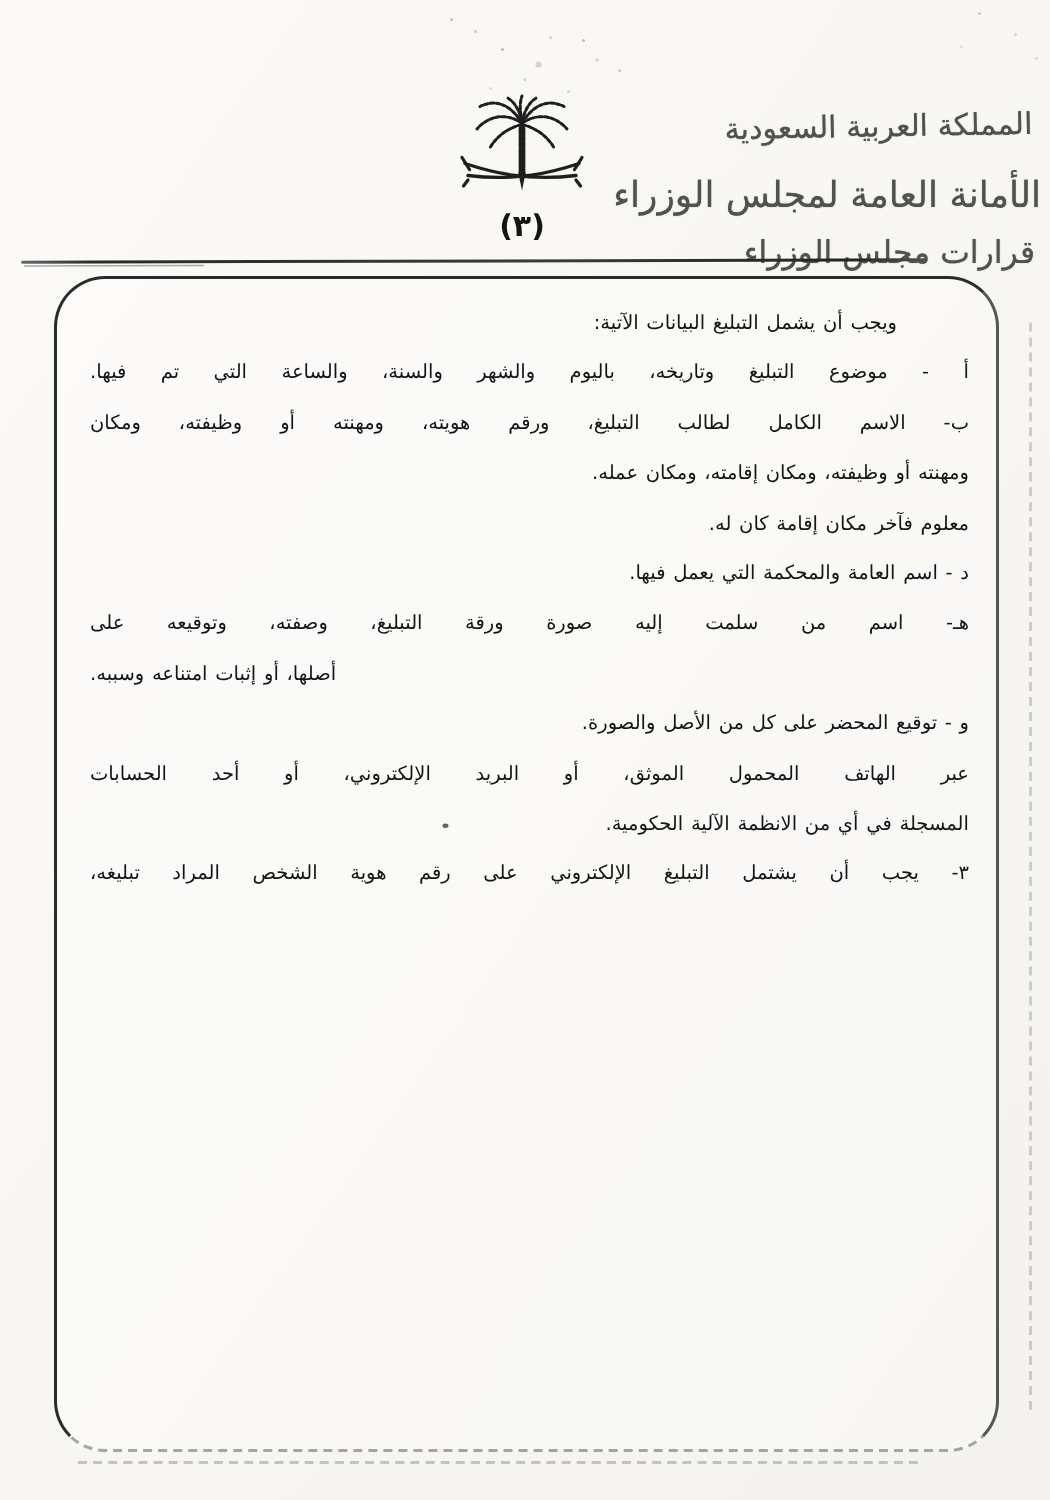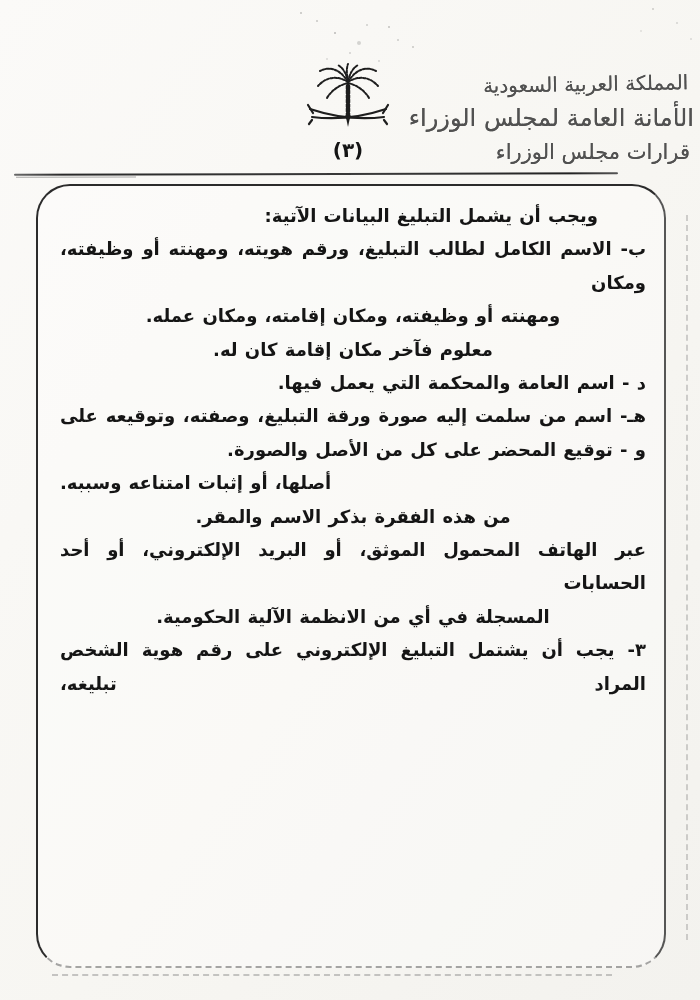--- a/index.html
+++ b/index.html
@@ -32,22 +32,22 @@
     position:absolute;left:295px;top:549px;width:4px;height:3px;
     background:rgba(20,20,20,.65);border-radius:50%;
   }
   
   .calli{
     position:absolute;color:#3b3b3b;white-space:nowrap;
     text-shadow:0 0 .6px #4a4a4a;letter-spacing:-.5px;
     opacity:.88;
   }
   .calli.kingdom{right:12px;top:72px;font-size:20px;transform:rotate(-1deg);}
-  .calli.secretariat{right:6px;top:104px;font-size:24px;}
-  .calli.series{right:10px;top:140px;font-size:21px;}
+  .calli.secretariat{right:6px;top:116px;font-size:24px;}
+  .calli.series{right:10px;top:156px;font-size:21px;}
   
   .rule{
     position:absolute;left:14px;top:173px;width:604px;height:2px;
     background:linear-gradient(90deg,#6a6a6a,#2a2a2a 8%,#3a3a3a 60%,#222 92%,#555);
     border-radius:2px;transform:rotate(-.15deg);
   }
   .rule:after{
     content:"";position:absolute;left:2px;top:3px;width:120px;height:1px;
     background:rgba(70,70,70,.45);
   }
@@ -66,29 +66,29 @@
     border:2px solid #2b2b2b;
     border-right:2px solid rgba(45,45,45,.8);
     border-bottom:2px dashed rgba(95,95,95,.55);
     border-radius:34px;
     padding:13px 18px 0 22px;
     overflow:hidden;
     background:rgba(255,255,255,.35);
   }
   .line{
     direction:rtl;
-    font-weight:bold;color:#151515;
-    font-size:18px;line-height:33.4px;
+    font-weight:normal;color:#151515;
+    font-size:13px;line-height:33.4px;
     word-spacing:1px;
   }
   .a-right{text-align:right;}
   .a-indent{text-align:right;padding-right:48px;}
   .a-justify{text-align:justify;text-align-last:justify;}
   .a-justify-indent{text-align:justify;text-align-last:justify;padding-right:62px;padding-left:14px;}
-  .a-center{text-align:center;}
+  .a-center{}
   .a-left{text-align:left;}
   
   .right-artifact{
     position:absolute;left:686px;top:215px;height:725px;width:0;
     border-left:2px dashed rgba(130,130,130,.35);
   }
   .bottom-dash{
     position:absolute;left:52px;top:974px;width:560px;height:0;
     border-top:2px dashed rgba(120,120,120,.40);
   }
@@ -131,28 +131,28 @@
     </g>
   </svg>
 
   <div class="pagenum">(٣)</div>
 
   <div class="rule"></div>
 
   <div class="doc-box">
     <div id="doc-lines">
         <div class="line a-indent">ويجب أن يشمل التبليغ البيانات الآتية:</div>
+        <div class="line a-justify">أ - موضوع التبليغ وتاريخه، باليوم والشهر والسنة، والساعة التي تم فيها.</div>
         <div class="line a-justify">ب- الاسم الكامل لطالب التبليغ، ورقم هويته، ومهنته أو وظيفته، ومكان</div>
         <div class="line a-center">ومهنته أو وظيفته، ومكان إقامته، ومكان عمله.</div>
         <div class="line a-center">معلوم فآخر مكان إقامة كان له.</div>
         <div class="line a-right">د - اسم العامة والمحكمة التي يعمل فيها.</div>
         <div class="line a-justify">هـ- اسم من سلمت إليه صورة ورقة التبليغ، وصفته، وتوقيعه على</div>
+        <div class="line a-left">أصلها، أو إثبات امتناعه وسببه.</div>
         <div class="line a-right">و - توقيع المحضر على كل من الأصل والصورة.</div>
-        <div class="line a-left">أصلها، أو إثبات امتناعه وسببه.</div>
-        <div class="line a-center">من هذه الفقرة بذكر الاسم والمقر.</div>
         <div class="line a-justify">عبر الهاتف المحمول الموثق، أو البريد الإلكتروني، أو أحد الحسابات</div>
         <div class="line a-center">المسجلة في أي من الانظمة الآلية الحكومية.</div>
         <div class="line a-justify">٣- يجب أن يشتمل التبليغ الإلكتروني على رقم هوية الشخص المراد تبليغه،</div>
       </div>
   </div>
 
   <div class="ink-dot"></div>
   <div class="right-artifact"></div>
   <div class="bottom-dash"></div>
 

